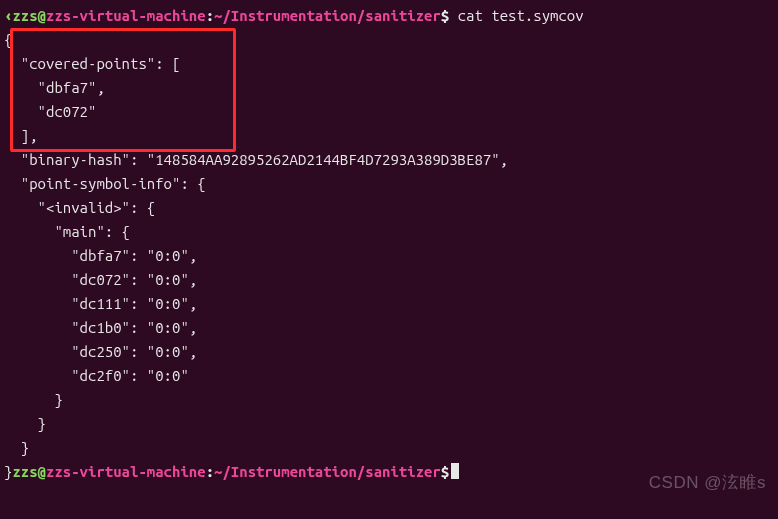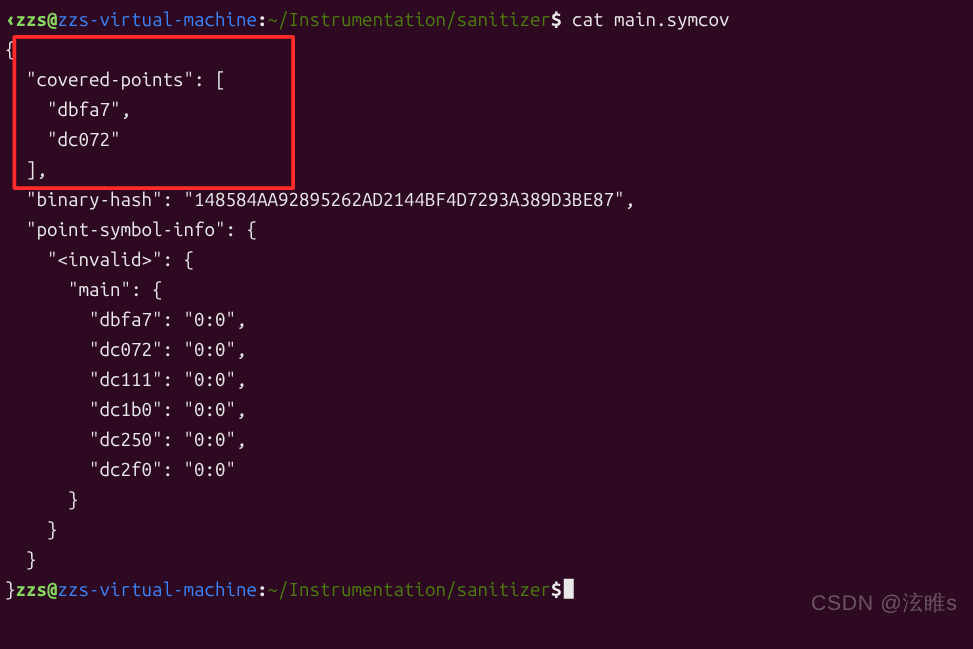--- a/index.html
+++ b/index.html
@@ -10,23 +10,23 @@
     line-height: 24px;
     color: #e8e8e8;
     width: 778px;
     height: 519px;
     overflow: hidden;
     position: relative;
     padding: 4px 0 0 4px;
   }
   .line { white-space: pre; }
   .user { color: #87d75f; font-weight: bold; }
-  .host { color: #3b82f6; font-weight: normal; }
+  .host { color: #ec4899; font-weight: bold; }
   .colon { color: #e8e8e8; font-weight: bold; }
-  .path { color: #4d7c0f; font-weight: normal; }
+  .path { color: #ec4899; font-weight: bold; }
   .dollar { color: #e8e8e8; font-weight: bold; }
   .cmd { color: #e8e8e8; }
   .brace { color: #e8e8e8; }
   .key { color: #e8e8e8; }
   .val { color: #e8e8e8; }
   .highlight-box {
     position: absolute;
     border: 3px solid #ff2b2b;
     border-radius: 2px;
     left: 10px;
@@ -51,21 +51,21 @@
     background: #e8e8e8;
     vertical-align: -2px;
     margin-left: 2px;
   }
 </style>
 </head>
 <body>
 
 <div>
 
-<div class="line"><span class="user">‹</span><span class="user">zzs</span><span class="user">@</span><span class="host">zzs-virtual-machine</span><span class="colon">:</span><span class="path">~/Instrumentation/sanitizer</span><span class="dollar">$</span><span class="cmd"> cat main.symcov</span></div>
+<div class="line"><span class="user">‹</span><span class="user">zzs</span><span class="user">@</span><span class="host">zzs-virtual-machine</span><span class="colon">:</span><span class="path">~/Instrumentation/sanitizer</span><span class="dollar">$</span><span class="cmd"> cat test.symcov</span></div>
 
 <div class="line brace">{</div>
 <div class="line key">  "covered-points": [</div>
 <div class="line val">    "dbfa7",</div>
 <div class="line val">    "dc072"</div>
 <div class="line brace">  ],</div>
 <div class="line key">  "binary-hash": "148584AA92895262AD2144BF4D7293A389D3BE87",</div>
 <div class="line key">  "point-symbol-info": {</div>
 <div class="line key">    "&lt;invalid&gt;": {</div>
 <div class="line key">      "main": {</div>

